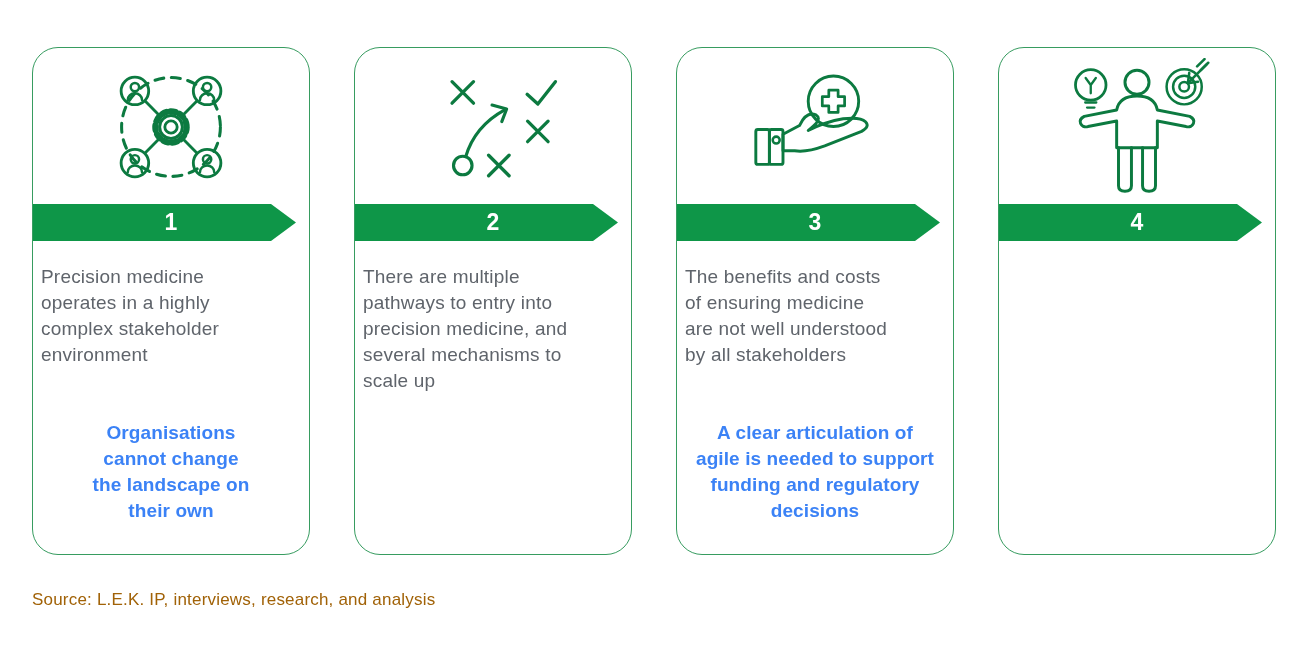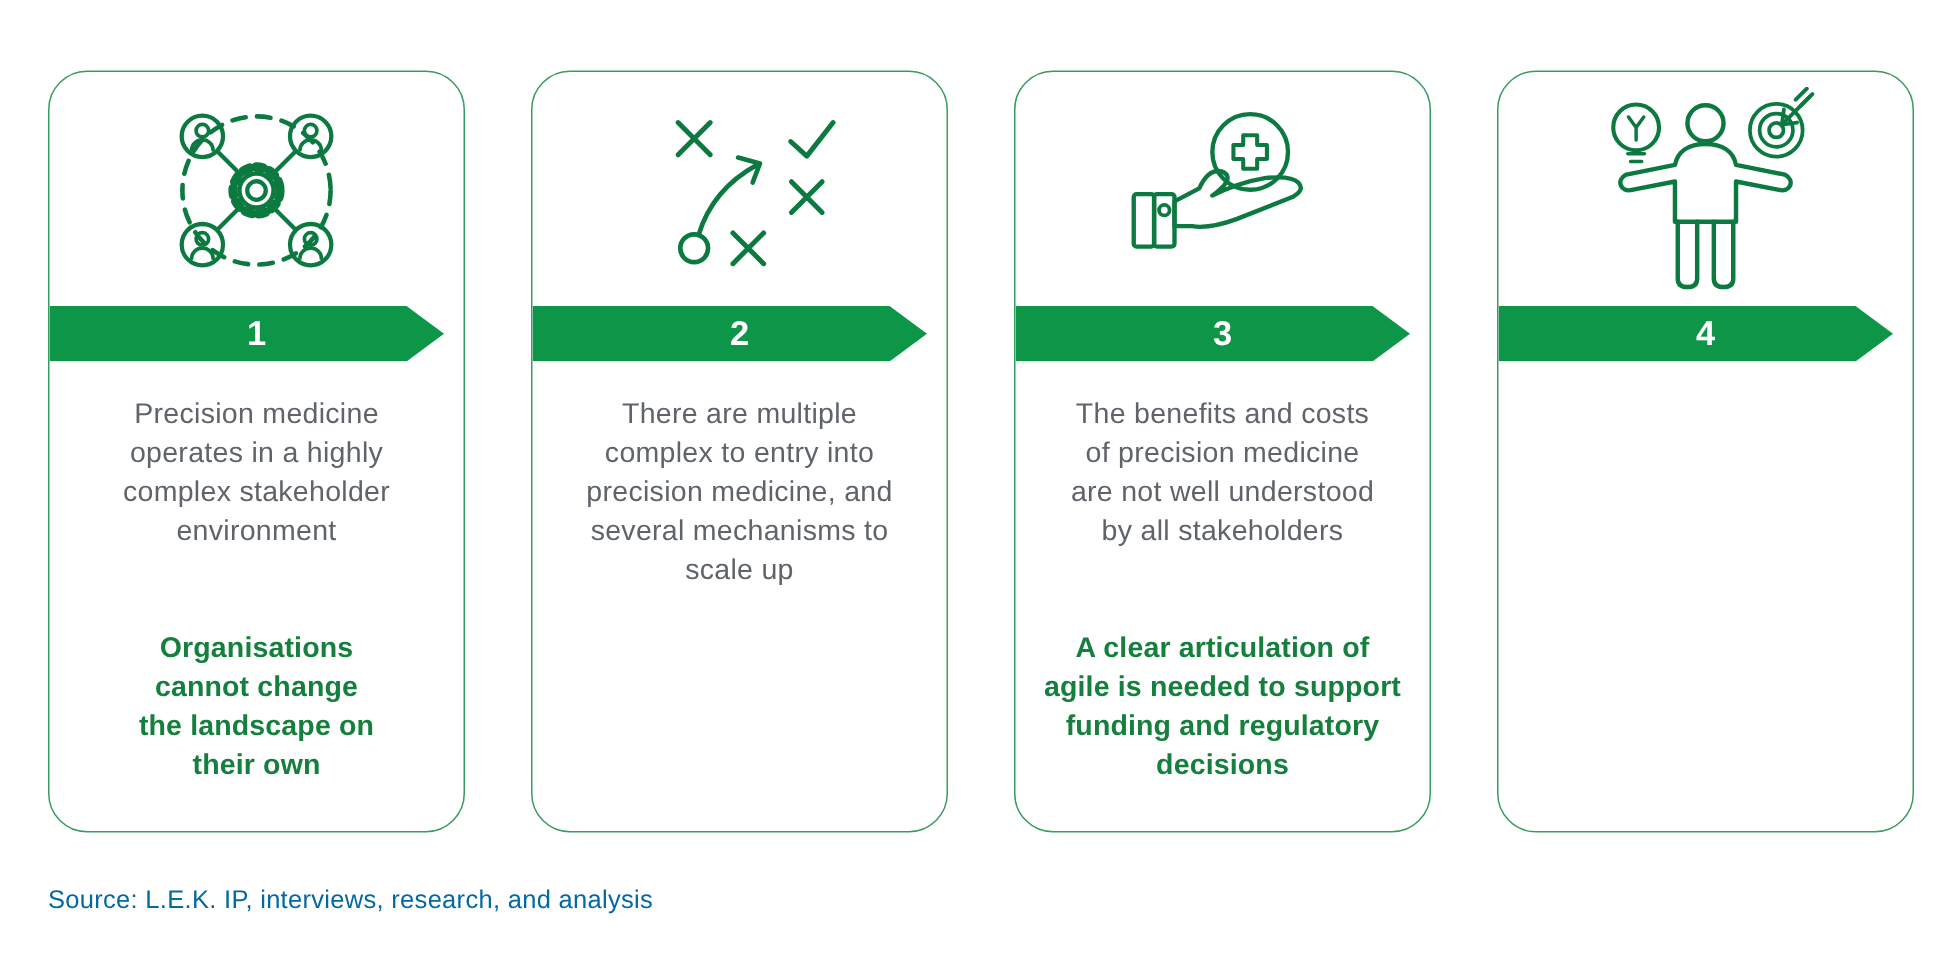--- a/index.html
+++ b/index.html
@@ -21,31 +21,31 @@
     position:absolute;top:156px;left:0;width:263px;height:37px;
     background:#0e9648;
     clip-path:polygon(0 0, calc(100% - 25px) 0, 100% 50%, calc(100% - 25px) 100%, 0 100%);
   }
   .num{
     position:absolute;top:156px;left:0;width:100%;height:37px;line-height:37px;
     text-align:center;color:#ffffff;font-size:23px;font-weight:bold;
   }
   .desc{
     position:absolute;top:216px;left:8px;right:8px;margin:0;
-    text-align:center;font-size:19px;line-height:26px;color:#5f646b;
+    text-align:left;font-size:19px;line-height:26px;color:#5f646b;
     white-space:pre-line;letter-spacing:.2px;
   }
   .takeaway{
     position:absolute;top:372px;left:5px;right:5px;margin:0;
-    text-align:center;font-size:19px;line-height:26px;color:#15803d;
+    text-align:center;font-size:19px;line-height:26px;color:#3b82f6;
     font-weight:bold;white-space:pre-line;letter-spacing:.1px;
   }
   .source{
     position:absolute;left:32px;top:590px;margin:0;
-    font-size:17px;color:#0369a1;letter-spacing:.2px;
+    font-size:17px;color:#a16207;letter-spacing:.2px;
   }
   .ic{stroke:#0c7a40;fill:none;stroke-linecap:round;stroke-linejoin:round;}
 </style>
 </head>
 <body>
 
 <div class="page">
   <div class="cards">
 
     <section class="card">
@@ -104,41 +104,41 @@
           <line class="ic" x1="75.5" y1="88.5" x2="96.5" y2="109.5" stroke-width="3.4"></line>
           <line class="ic" x1="96.5" y1="88.5" x2="75.5" y2="109.5" stroke-width="3.4"></line>
           <circle class="ic" cx="49" cy="99" r="9.5" stroke-width="3.2"></circle>
           <path class="ic" d="M52,90 C58,70 70,54 92,42" stroke-width="3.2"></path>
           <path class="ic" d="M79,37 L94,41 L89,54" stroke-width="3.2"></path>
         </svg>
       </div>
       <div class="banner"></div>
       <div class="num">2</div>
       <p class="desc">There are multiple
-complex to entry into
+pathways to entry into
 precision medicine, and
 several mechanisms to
 scale up</p>
     </section>
 
     <section class="card">
       <div class="icon-area">
         <svg viewBox="0 0 135 110" width="131" height="107">
           <circle class="ic" cx="86" cy="28" r="26" stroke-width="3"></circle>
           <path class="ic" d="M81.2,16.5 h9.6 v6.7 h6.7 v9.6 h-6.7 v6.7 h-9.6 v-6.7 h-6.7 v-9.6 h6.7 Z" stroke-width="2.8"></path>
           <rect class="ic" x="6" y="57" width="14" height="36" rx="2" stroke-width="3"></rect>
           <rect class="ic" x="20" y="57" width="14" height="36" rx="2" stroke-width="3"></rect>
           <circle class="ic" cx="27" cy="68" r="3.6" stroke-width="2.6"></circle>
           <path class="ic" d="M34,62 L51,53 Q58,38 68,42 Q73,45 68,51 Q63,56 60,58 Q78,49 96,46 Q114,44 119,49 Q124,54 115,59 L77,74 Q58,81 46,79 L34,79 Z" stroke-width="3"></path>
         </svg>
       </div>
       <div class="banner"></div>
       <div class="num">3</div>
       <p class="desc">The benefits and costs
-of precision medicine
+of ensuring medicine
 are not well understood
 by all stakeholders</p>
       <p class="takeaway">A clear articulation of
 agile is needed to support
 funding and regulatory
 decisions</p>
     </section>
 
     <section class="card">
       <div class="icon-area">

